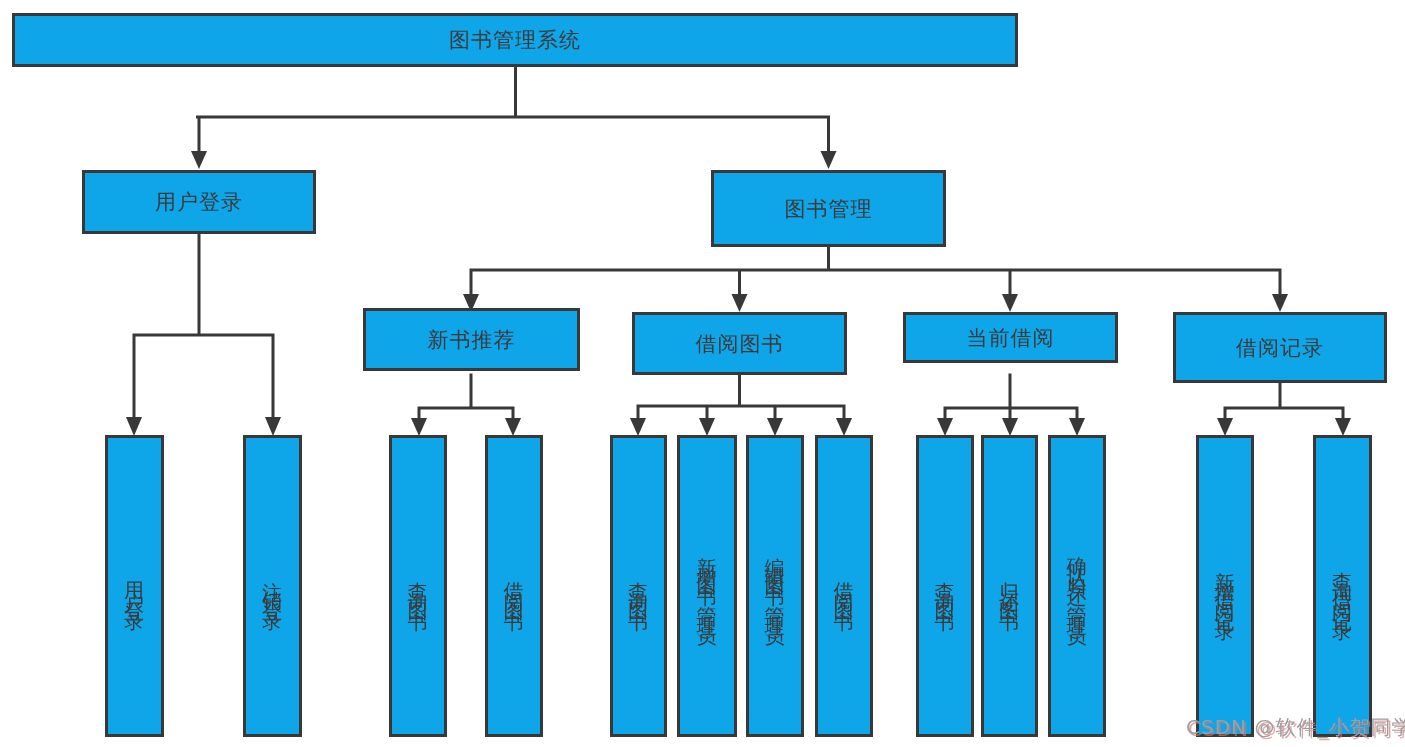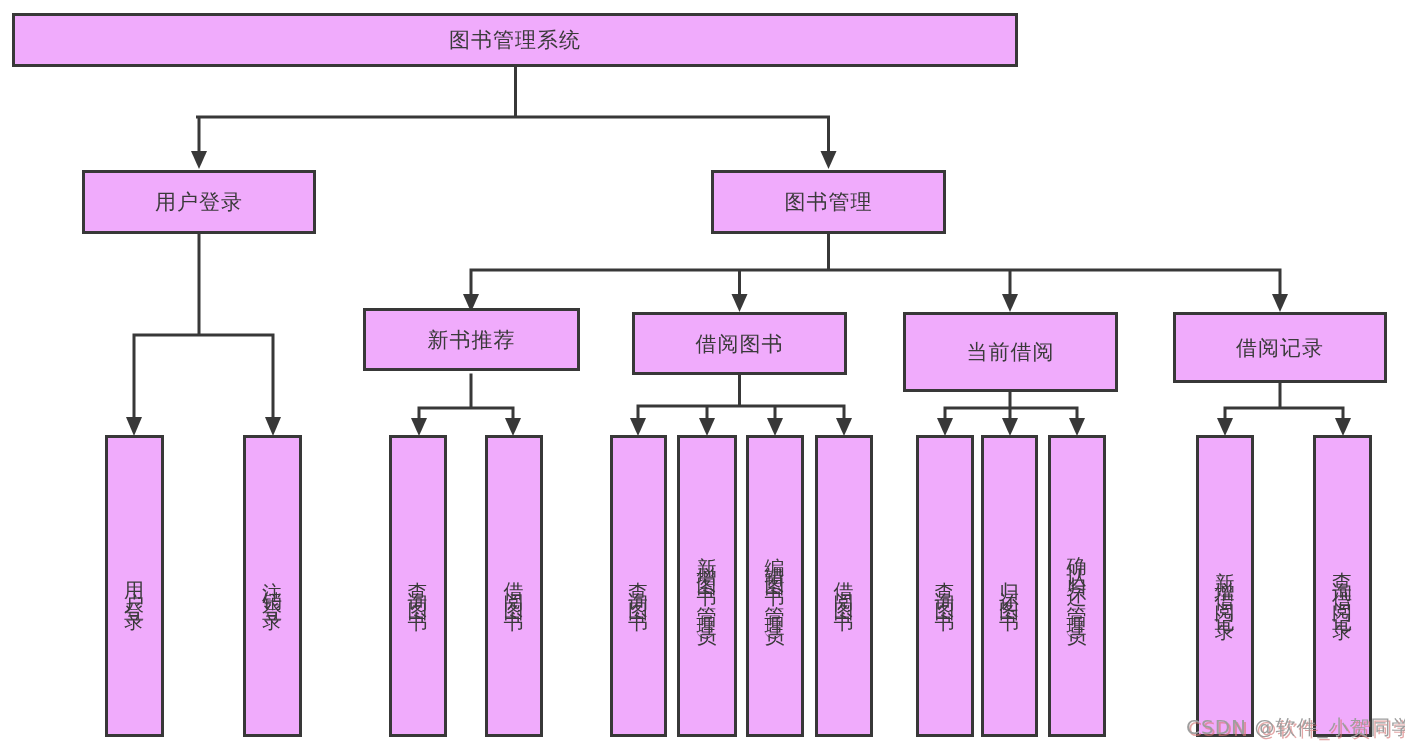--- a/index.html
+++ b/index.html
@@ -14,21 +14,21 @@
   .connectors {
     position: absolute;
     left: 0; top: 0;
     width: 1405px; height: 747px;
     pointer-events: none;
   }
   .node {
     position: absolute;
     box-sizing: border-box;
     border: 3px solid #383838;
-    background: #f0abfc;
+    background: #0ea5e9;
     display: flex;
     align-items: center;
     justify-content: center;
     color: #3a3a3a;
     font-size: 21px;
     letter-spacing: 1px;
     white-space: nowrap;
   }
   .leaf { font-size: 20px; }
   .leaf .vtext {
@@ -101,25 +101,25 @@
     <g>
       <path class="line" d="M1280 375 V408 M1225 408 H1343 M1225 408 V419 M1343 408 V419"></path>
       <polygon class="arrow" points="1217,418 1233,418 1225,436"></polygon>
       <polygon class="arrow" points="1335,418 1351,418 1343,436"></polygon>
     </g>
   </svg>
 
   <div class="node" style="left:12px; top:13px; width:1006px; height:54px;">图书管理系统</div>
 
   <div class="node" style="left:82px; top:170px; width:234px; height:64px;">用户登录</div>
-  <div class="node" style="left:711px; top:170px; width:235px; height:64px;">图书管理</div>
+  <div class="node" style="left:711px; top:170px; width:235px; height:77px;">图书管理</div>
 
   <div class="node" style="left:363px; top:308px; width:217px; height:63px;font-family:Liberation Serif, serif;">新书推荐</div>
   <div class="node" style="left:632px; top:312px; width:215px; height:63px;">借阅图书</div>
-  <div class="node" style="left:903px; top:312px; width:215px; height:80px;">当前借阅</div>
+  <div class="node" style="left:903px; top:312px; width:215px; height:51px;">当前借阅</div>
   <div class="node" style="left:1173px; top:312px; width:214px; height:71px;">借阅记录</div>
 
   <div class="node leaf" style="left:105px; top:435px; width:59px; height:302px;">
     <span class="vtext">用户登录</span>
   </div>
   <div class="node leaf" style="left:243px; top:435px; width:59px; height:302px;">
     <span class="vtext">注销登录</span>
   </div>
 
   <div class="node leaf" style="left:389px; top:435px; width:58px; height:302px;">

